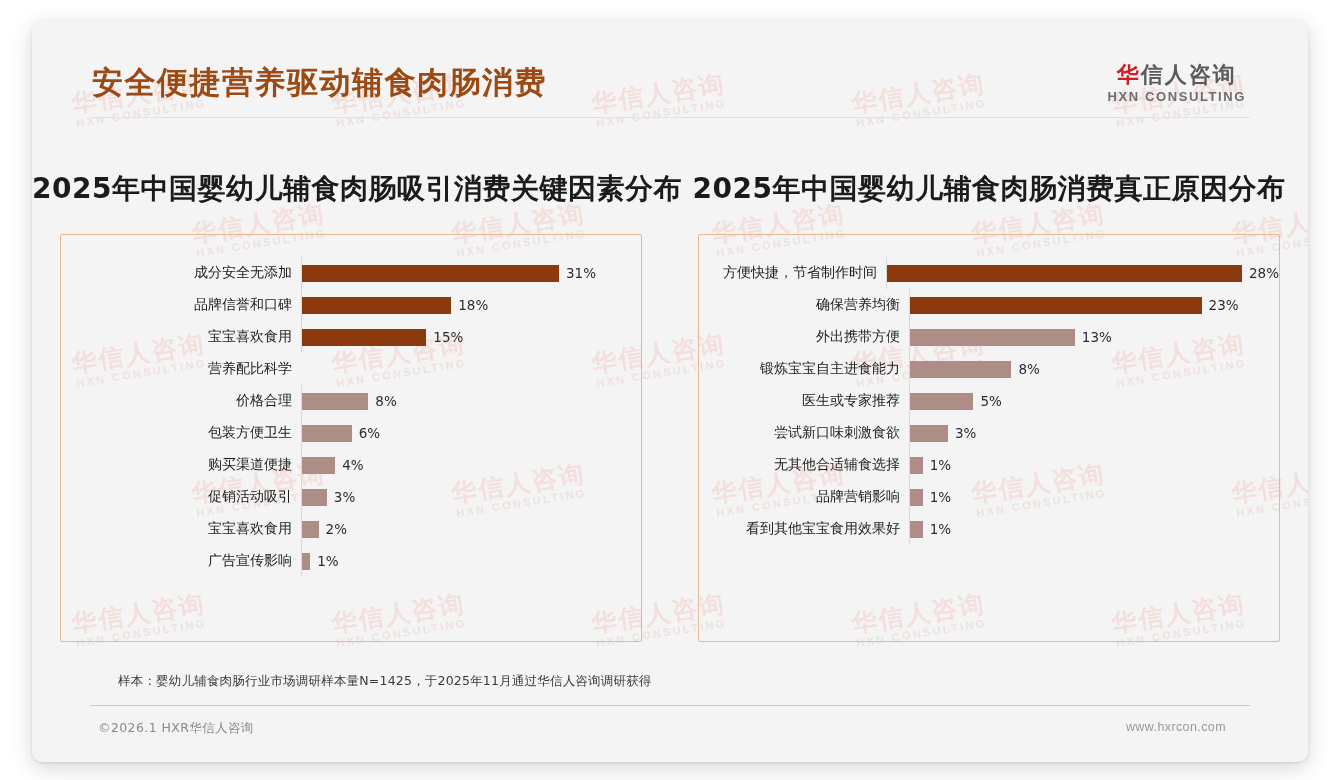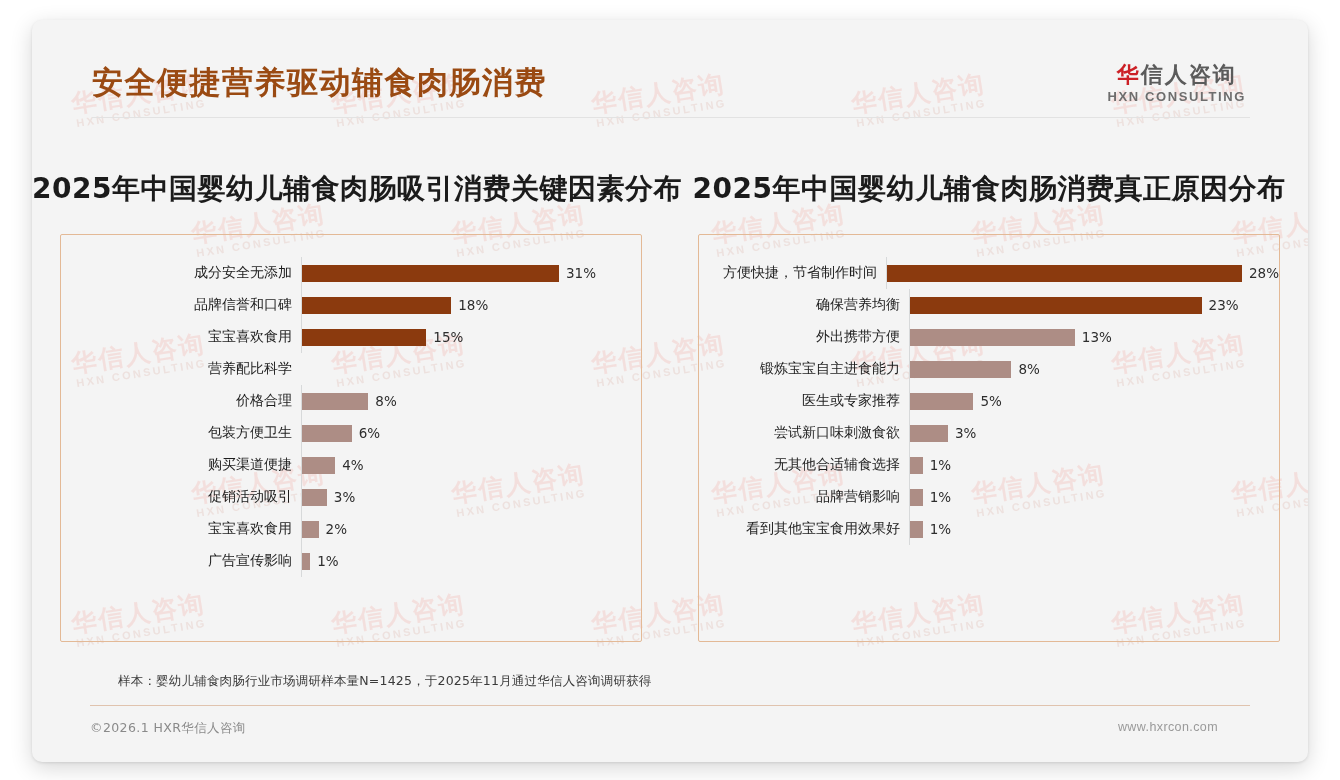--- a/index.html
+++ b/index.html
@@ -195,21 +195,21 @@
     position: absolute;
     left: 58px;
     bottom: 56px;
     width: 1160px;
     height: 1px;
     background: #e0c3ae;
     z-index: 4;
   }
   .footer {
     position: absolute;
-    left: 0;
+    left: 8px;
     bottom: 22px;
     width: 100%;
     height: 20px;
     z-index: 4;
   }
   .copyright {
     position: absolute;
     left: 58px;
     top: 0;
     font-size: 12.5px;

